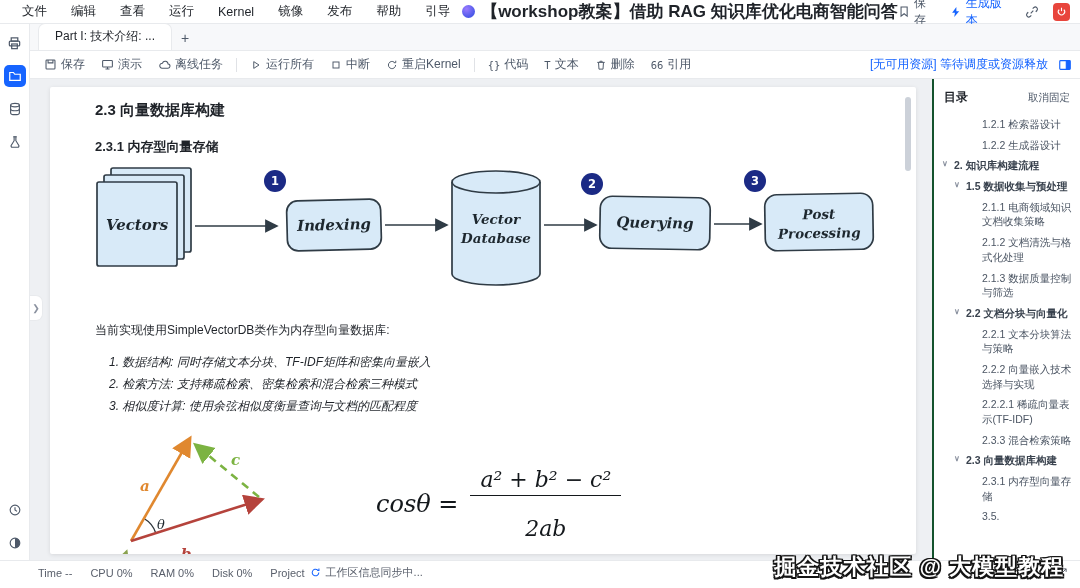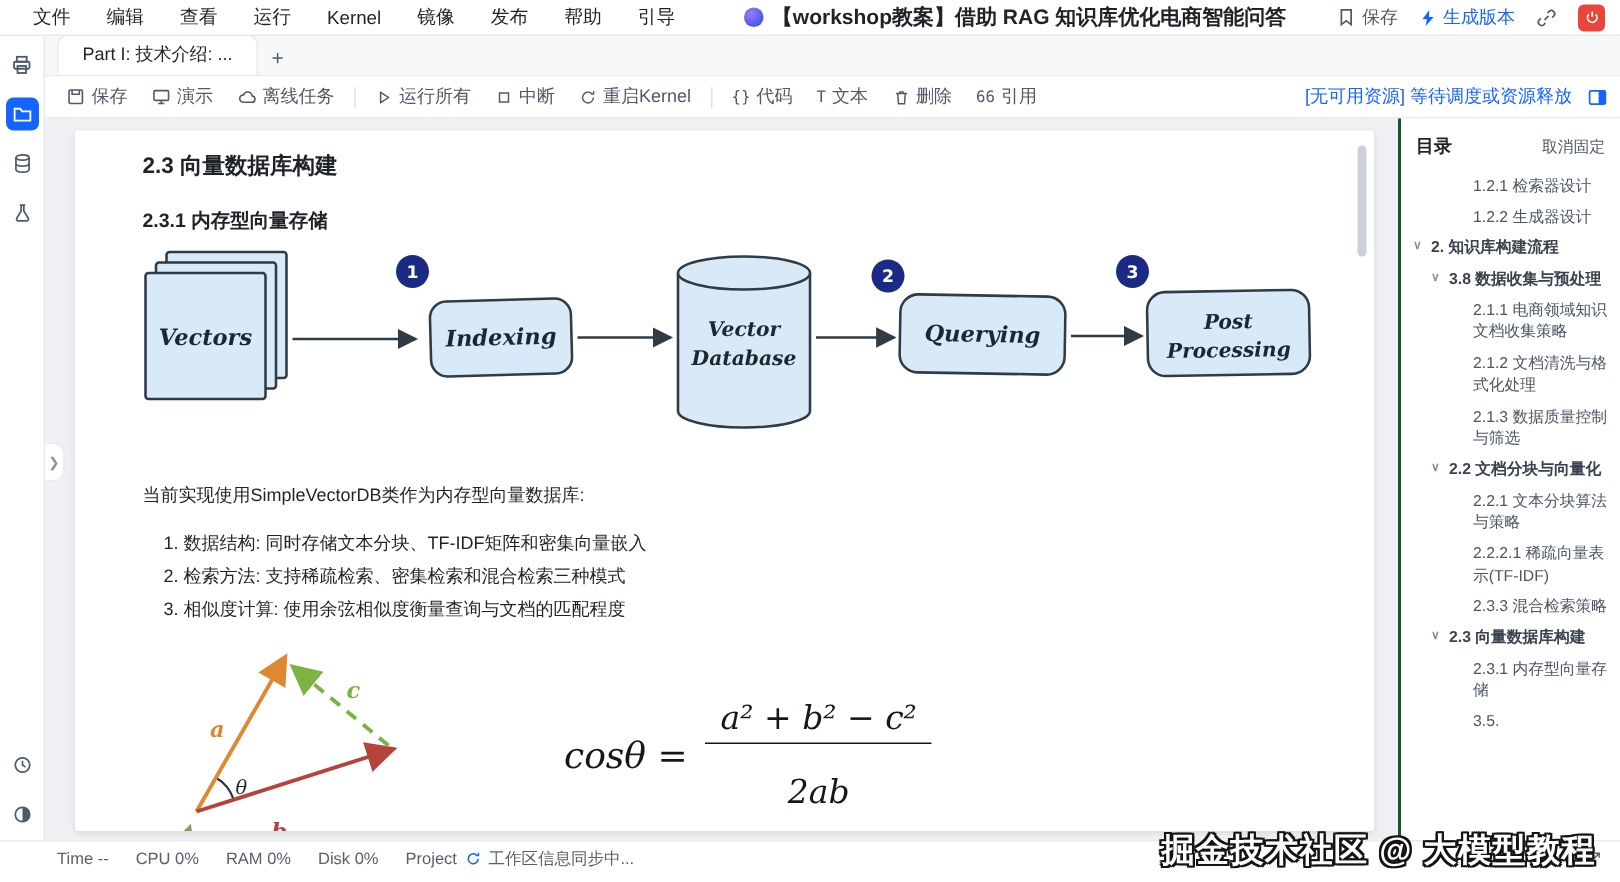--- a/index.html
+++ b/index.html
@@ -3,21 +3,21 @@
 <meta charset="utf-8">
 <style>
   * { box-sizing: border-box; margin: 0; padding: 0; }
   html,body { width:1080px; height:588px; overflow:hidden; }
   body { font-family:"Liberation Sans", sans-serif; background:#fff; position:relative; color:#1f2329; }
 
   
   .menubar { height:24px; display:flex; align-items:center; padding:0 10px; border-bottom:1px solid #e8eaed; background:#fff; font-size:12.5px; }
   .menus { display:flex; align-items:center; }
   .menu-item { padding:0 12px; cursor:pointer; white-space:nowrap; }
-  .menubar-title { flex:1; display:flex; justify-content:center; align-items:center; gap:6px; font-weight:bold; font-size:14px; white-space:nowrap; }
+  .menubar-title { flex:1; display:flex; justify-content:center; align-items:center; gap:6px; font-weight:bold; font-size:17px; white-space:nowrap; }
   .gem { width:13px; height:13px; border-radius:50%; background:radial-gradient(circle at 35% 30%, #9b7bff, #4a58e8 70%); flex:none; }
   .menubar-right { display:flex; align-items:center; gap:14px; font-size:12px; color:#4e5969; }
   .mb-btn { display:flex; align-items:center; gap:4px; cursor:pointer; }
   .mb-btn.blue { color:#1664ff; }
   .mb-icon { display:flex; align-items:center; cursor:pointer; }
   .btn-power { width:18px; height:18px; border-radius:4px; background:#e8453c; color:#fff; display:flex; align-items:center; justify-content:center; cursor:pointer; }
 
   
   .body-row { display:flex; height:536px; }
   .rail { width:30px; background:#fff; border-right:1px solid #e8eaed; display:flex; flex-direction:column; align-items:center; padding:8px 0 6px; gap:11px; flex:none; }
@@ -44,21 +44,21 @@
   .panel-handle { position:absolute; left:0; top:216px; width:13px; height:26px; background:#fff; border:1px solid #e8eaed; border-left:none; border-radius:0 7px 7px 0; display:flex; align-items:center; justify-content:center; color:#8a919f; font-size:9px; z-index:5; cursor:pointer; }
   .main { flex:1; padding:8px 16px 6px 20px; display:flex; min-width:0; }
   .card { background:#fff; flex:1; border-radius:2px; box-shadow:0 1px 4px rgba(0,0,0,.10); position:relative; overflow:hidden; padding:14px 25px 0 45px; }
   .scrollbar { position:absolute; right:5px; top:10px; width:6px; height:74px; background:#ccd1d9; border-radius:3px; cursor:pointer; }
 
   .card h1 { font-size:15px; font-weight:bold; }
   .card h2 { font-size:13px; font-weight:bold; margin-top:18px; }
   .flow { display:block; margin-top:8px; }
   .intro-p { font-size:12px; margin-top:18px; }
   .olist { margin-top:12px; }
-  .oitem { font-size:12px; line-height:22px; padding-left:14px; }
+  .oitem { font-size:12px; line-height:22px; padding-left:14px;font-style:italic; }
   .sketch-row { display:flex; align-items:center; margin-top:12px; padding-left:18px; gap:88px; }
 
   .node-label { font-family:"DejaVu Serif", serif; font-style:italic; font-weight:bold; font-size:15px; fill:#1d272e; text-anchor:middle; }
   .node-label.small { font-size:13.5px; }
   .badge-num { font-size:11.5px; font-weight:bold; fill:#fff; text-anchor:middle; font-family:"DejaVu Sans", sans-serif; }
   .vec-label { font-family:"DejaVu Serif", serif; font-style:italic; font-weight:bold; font-size:15px; }
   .theta-label { font-family:"DejaVu Serif", serif; font-style:italic; font-size:13px; fill:#1d272e; }
 
   .formula { font-family:"DejaVu Serif", serif; font-style:italic; font-size:22px; display:flex; align-items:center; gap:12px; color:#14181c; }
   .f-lhs { font-size:24px; }
@@ -381,37 +381,40 @@
             </div>
           <div class="toc-item lv3">
               <span class="toc-label">1.2.2 生成器设计</span>
             </div>
           <div class="toc-item lv1">
               <span class="chev">∨</span>
               <span class="toc-label">2. 知识库构建流程</span>
             </div>
           <div class="toc-item lv2">
               <span class="chev">∨</span>
-              <span class="toc-label">3.8 数据收集与预处理</span>
+              <span class="toc-label">1.5 数据收集与预处理</span>
             </div>
           <div class="toc-item lv3">
               <span class="toc-label">2.1.1 电商领域知识文档收集策略</span>
             </div>
           <div class="toc-item lv3">
               <span class="toc-label">2.1.2 文档清洗与格式化处理</span>
             </div>
           <div class="toc-item lv3">
               <span class="toc-label">2.1.3 数据质量控制与筛选</span>
             </div>
           <div class="toc-item lv2">
               <span class="chev">∨</span>
               <span class="toc-label">2.2 文档分块与向量化</span>
             </div>
           <div class="toc-item lv3">
               <span class="toc-label">2.2.1 文本分块算法与策略</span>
+            </div>
+          <div class="toc-item lv3">
+              <span class="toc-label">2.2.2 向量嵌入技术选择与实现</span>
             </div>
           <div class="toc-item lv3">
               <span class="toc-label">2.2.2.1 稀疏向量表示(TF-IDF)</span>
             </div>
           <div class="toc-item lv3">
               <span class="toc-label">2.3.3 混合检索策略</span>
             </div>
           <div class="toc-item lv2">
               <span class="chev">∨</span>
               <span class="toc-label">2.3 向量数据库构建</span>

